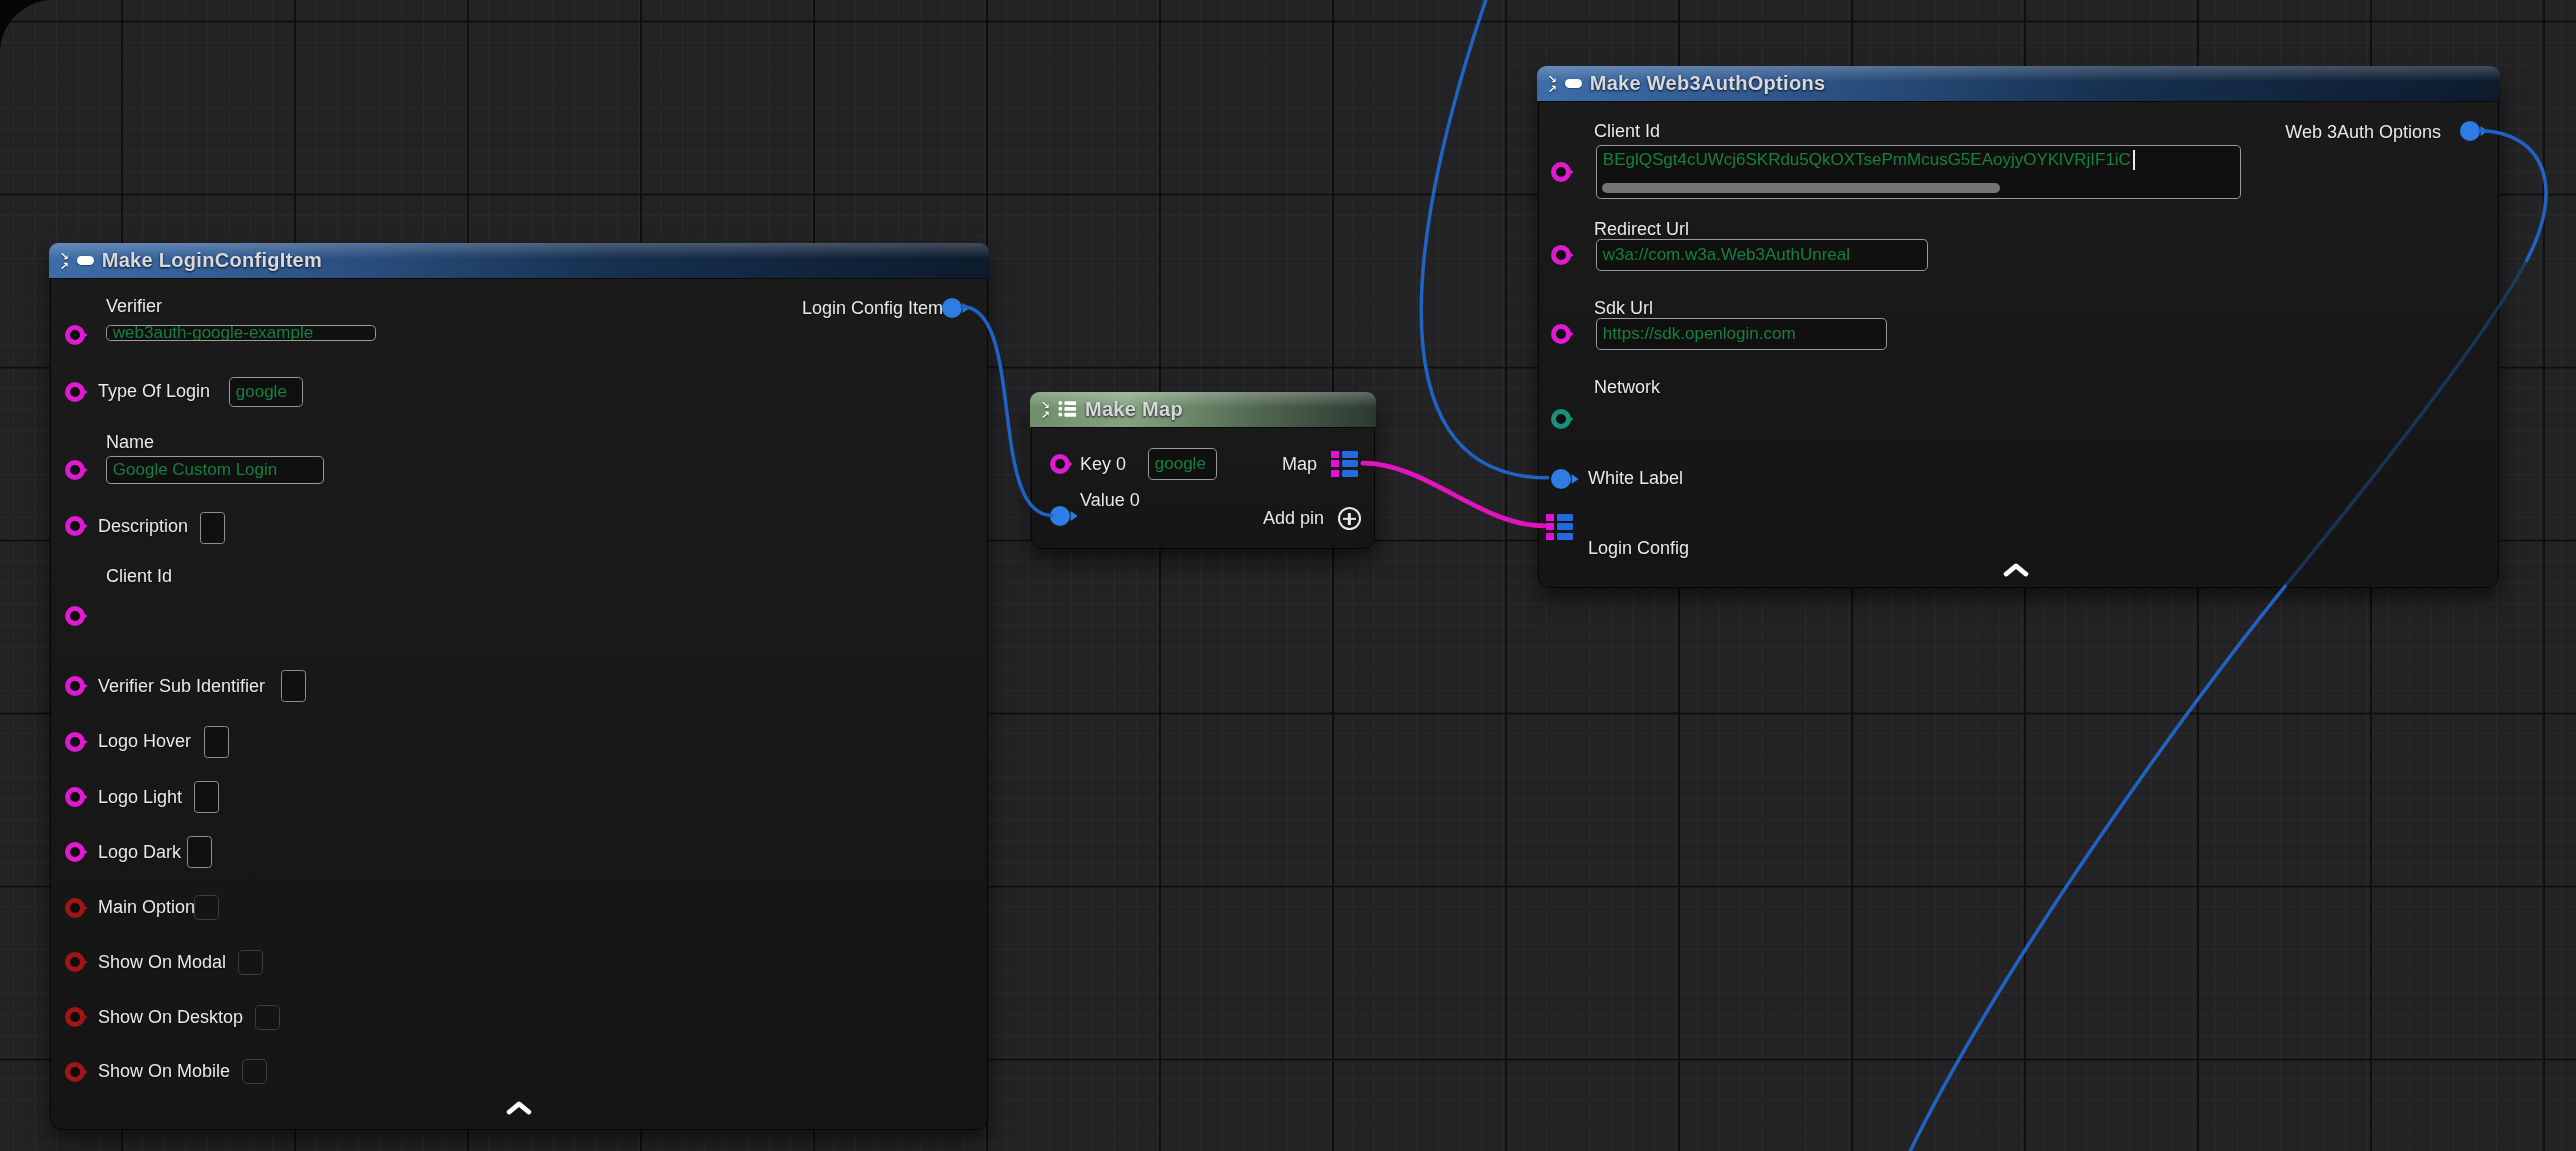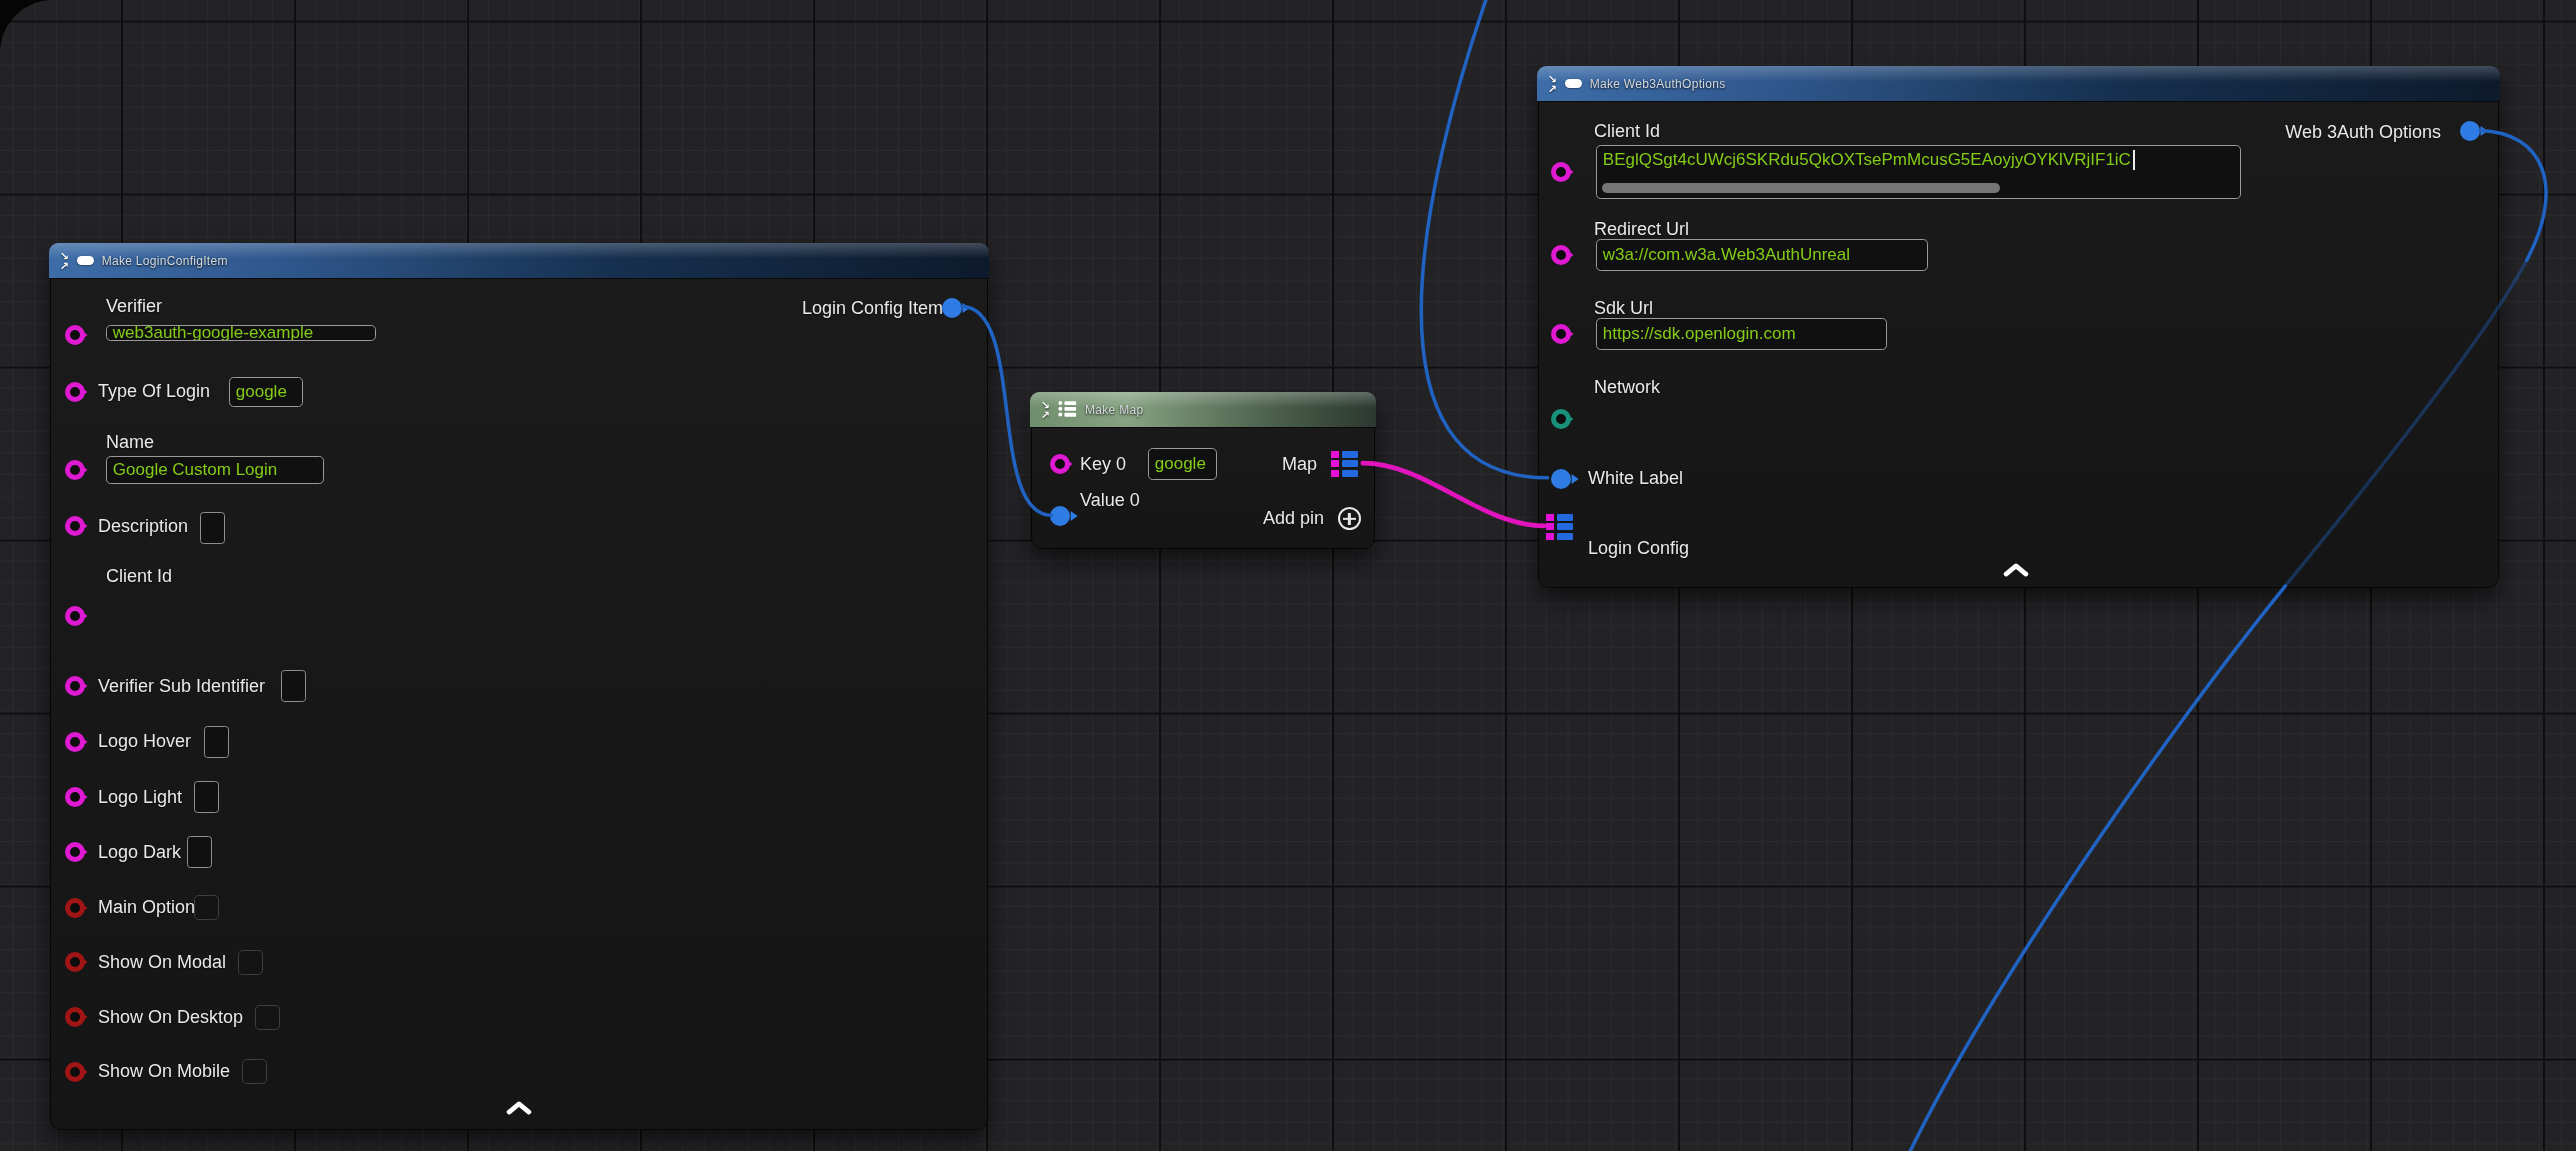--- a/index.html
+++ b/index.html
@@ -17,29 +17,29 @@
     border:1.8px solid #060606;border-radius:10.5px;
     box-shadow:0 10.5px 23.4px rgba(0,0,0,.55);}
   .hdr{position:absolute;left:-1.8px;right:-1.8px;top:-1.8px;height:35px;border-radius:9.4px 9.4px 0 0;
     display:flex;align-items:center;padding-left:10.5px;gap:8.2px;border-bottom:1.2px solid #0a0a0a;}
   .hdr.blue{background:
       linear-gradient(180deg,rgba(255,255,255,.22),rgba(255,255,255,0) 45%),
       linear-gradient(90deg,#3d6da8 0%,#2f578c 25%,#16304f 60%,#0d1a2c 100%);}
   .hdr.green{background:
       linear-gradient(180deg,rgba(255,255,255,.25),rgba(255,255,255,0) 45%),
       linear-gradient(90deg,#6f8e6c 0%,#86a281 28%,#4e634e 68%,#2b3830 100%);}
-  .hdr-title{font-weight:normal;font-size:12px;color:#d6dade;text-shadow:0 1.2px 2.3px rgba(0,0,0,.9);
+  .hdr-title{font-weight:bold;font-size:20px;color:#d6dade;text-shadow:0 1.2px 2.3px rgba(0,0,0,.9);
     letter-spacing:0.3px;}
   .arrowcol{display:flex;flex-direction:column;color:#fff;font-size:11px;line-height:10px;
     font-weight:bold;text-shadow:0 0.6px 1.2px rgba(0,0,0,.7);}
   .pill{width:16.4px;height:9.4px;background:#fff;border-radius:5.3px;box-shadow:0 0.6px 1.2px rgba(0,0,0,.6);}
   .plabel{position:absolute;font-size:18px;color:#e9e9e9;line-height:21.6px;white-space:nowrap;
     text-shadow:0 0.6px 1.2px rgba(0,0,0,.6);}
   .field{position:absolute;box-sizing:border-box;background:#101011;border:1.2px solid #9b9b9b;
-    border-radius:4.7px;color:#84cc16;font-size:17px;padding:0 5.8px;white-space:nowrap;
+    border-radius:4.7px;color:#15803d;font-size:17px;padding:0 5.8px;white-space:nowrap;
     overflow:hidden;display:flex;align-items:center;}
   .field.multi{white-space:normal;word-break:break-all;line-height:24.6px;display:block;padding:0.6px 5.8px;}
   .minibox{position:absolute;box-sizing:border-box;width:24.6px;height:32px;background:#101011;
     border:1.2px solid #8f8f8f;border-radius:3.5px;}
   .bool{position:absolute;box-sizing:border-box;width:24.6px;height:24.6px;background:#141415;
     border:1.2px solid #3f3f43;border-radius:4.7px;}
   .pin{position:absolute;box-sizing:border-box;width:20px;height:20px;border-radius:50%;}
   .pin.donut{border:5.3px solid var(--c);background:#0d0d0d;}
   .pin.solid{background:var(--c);}
   .pin::after{content:"";position:absolute;left:100%;top:50%;transform:translate(0.6px,-50%);

